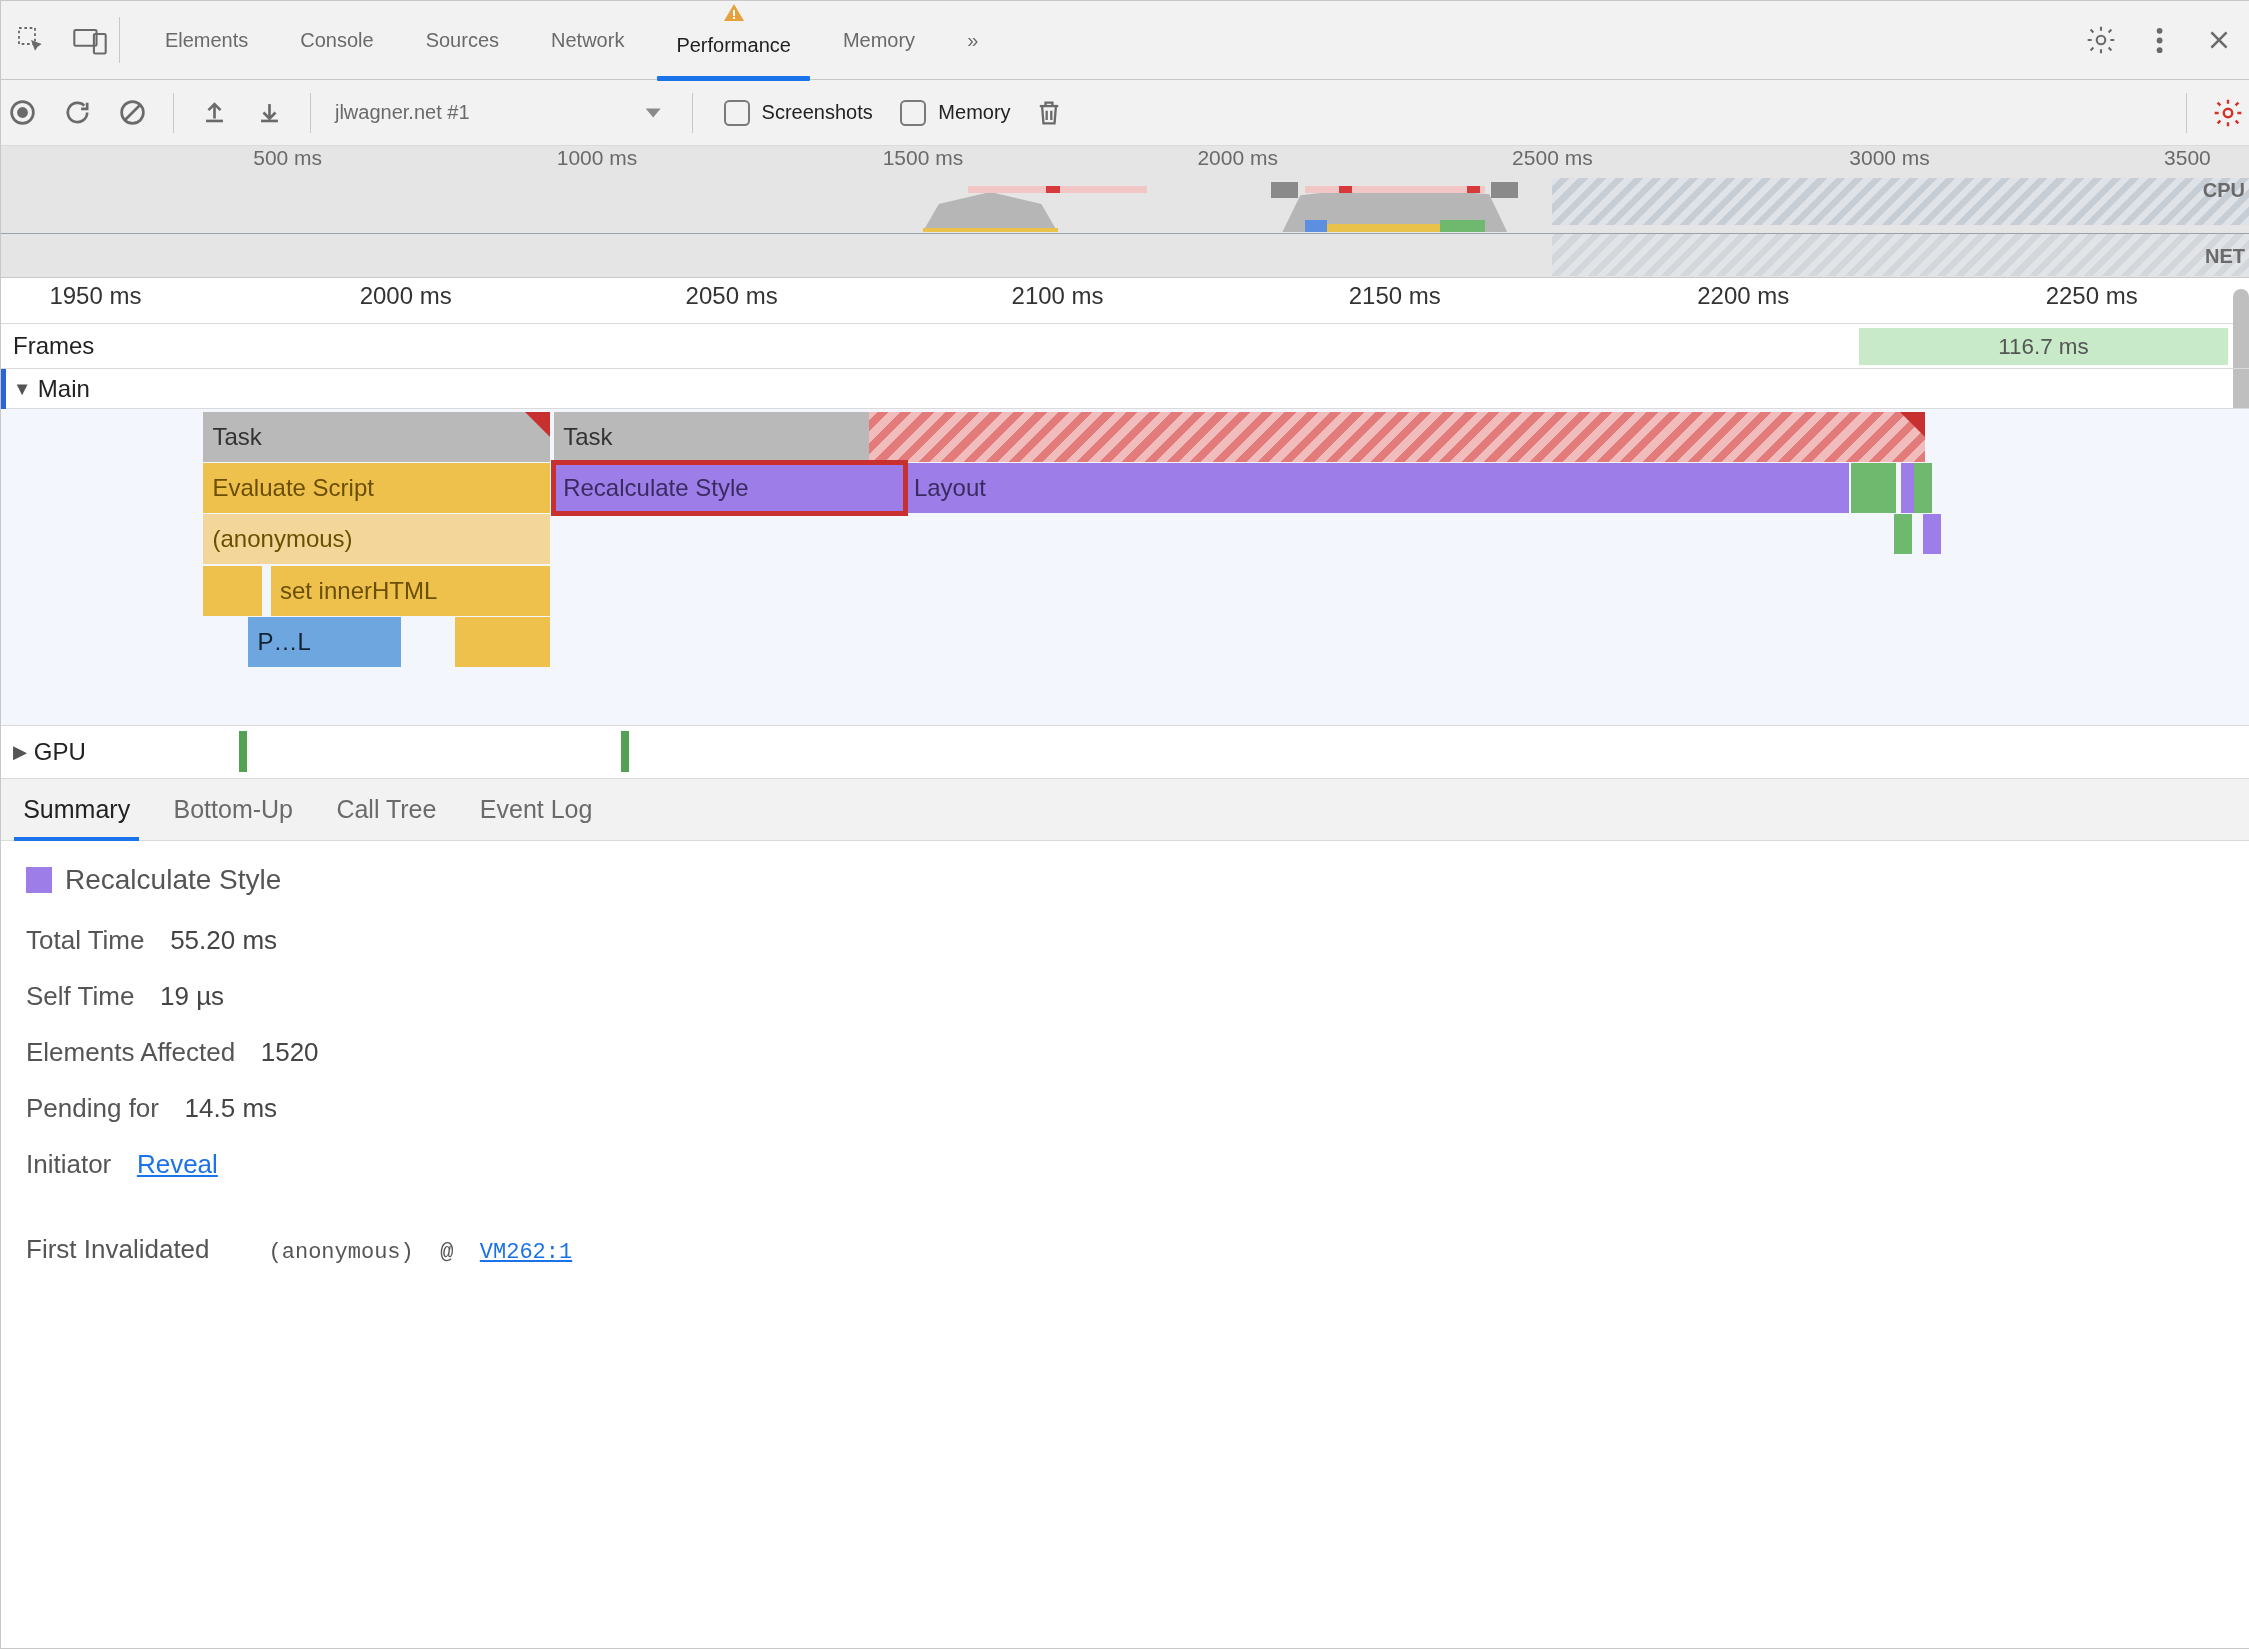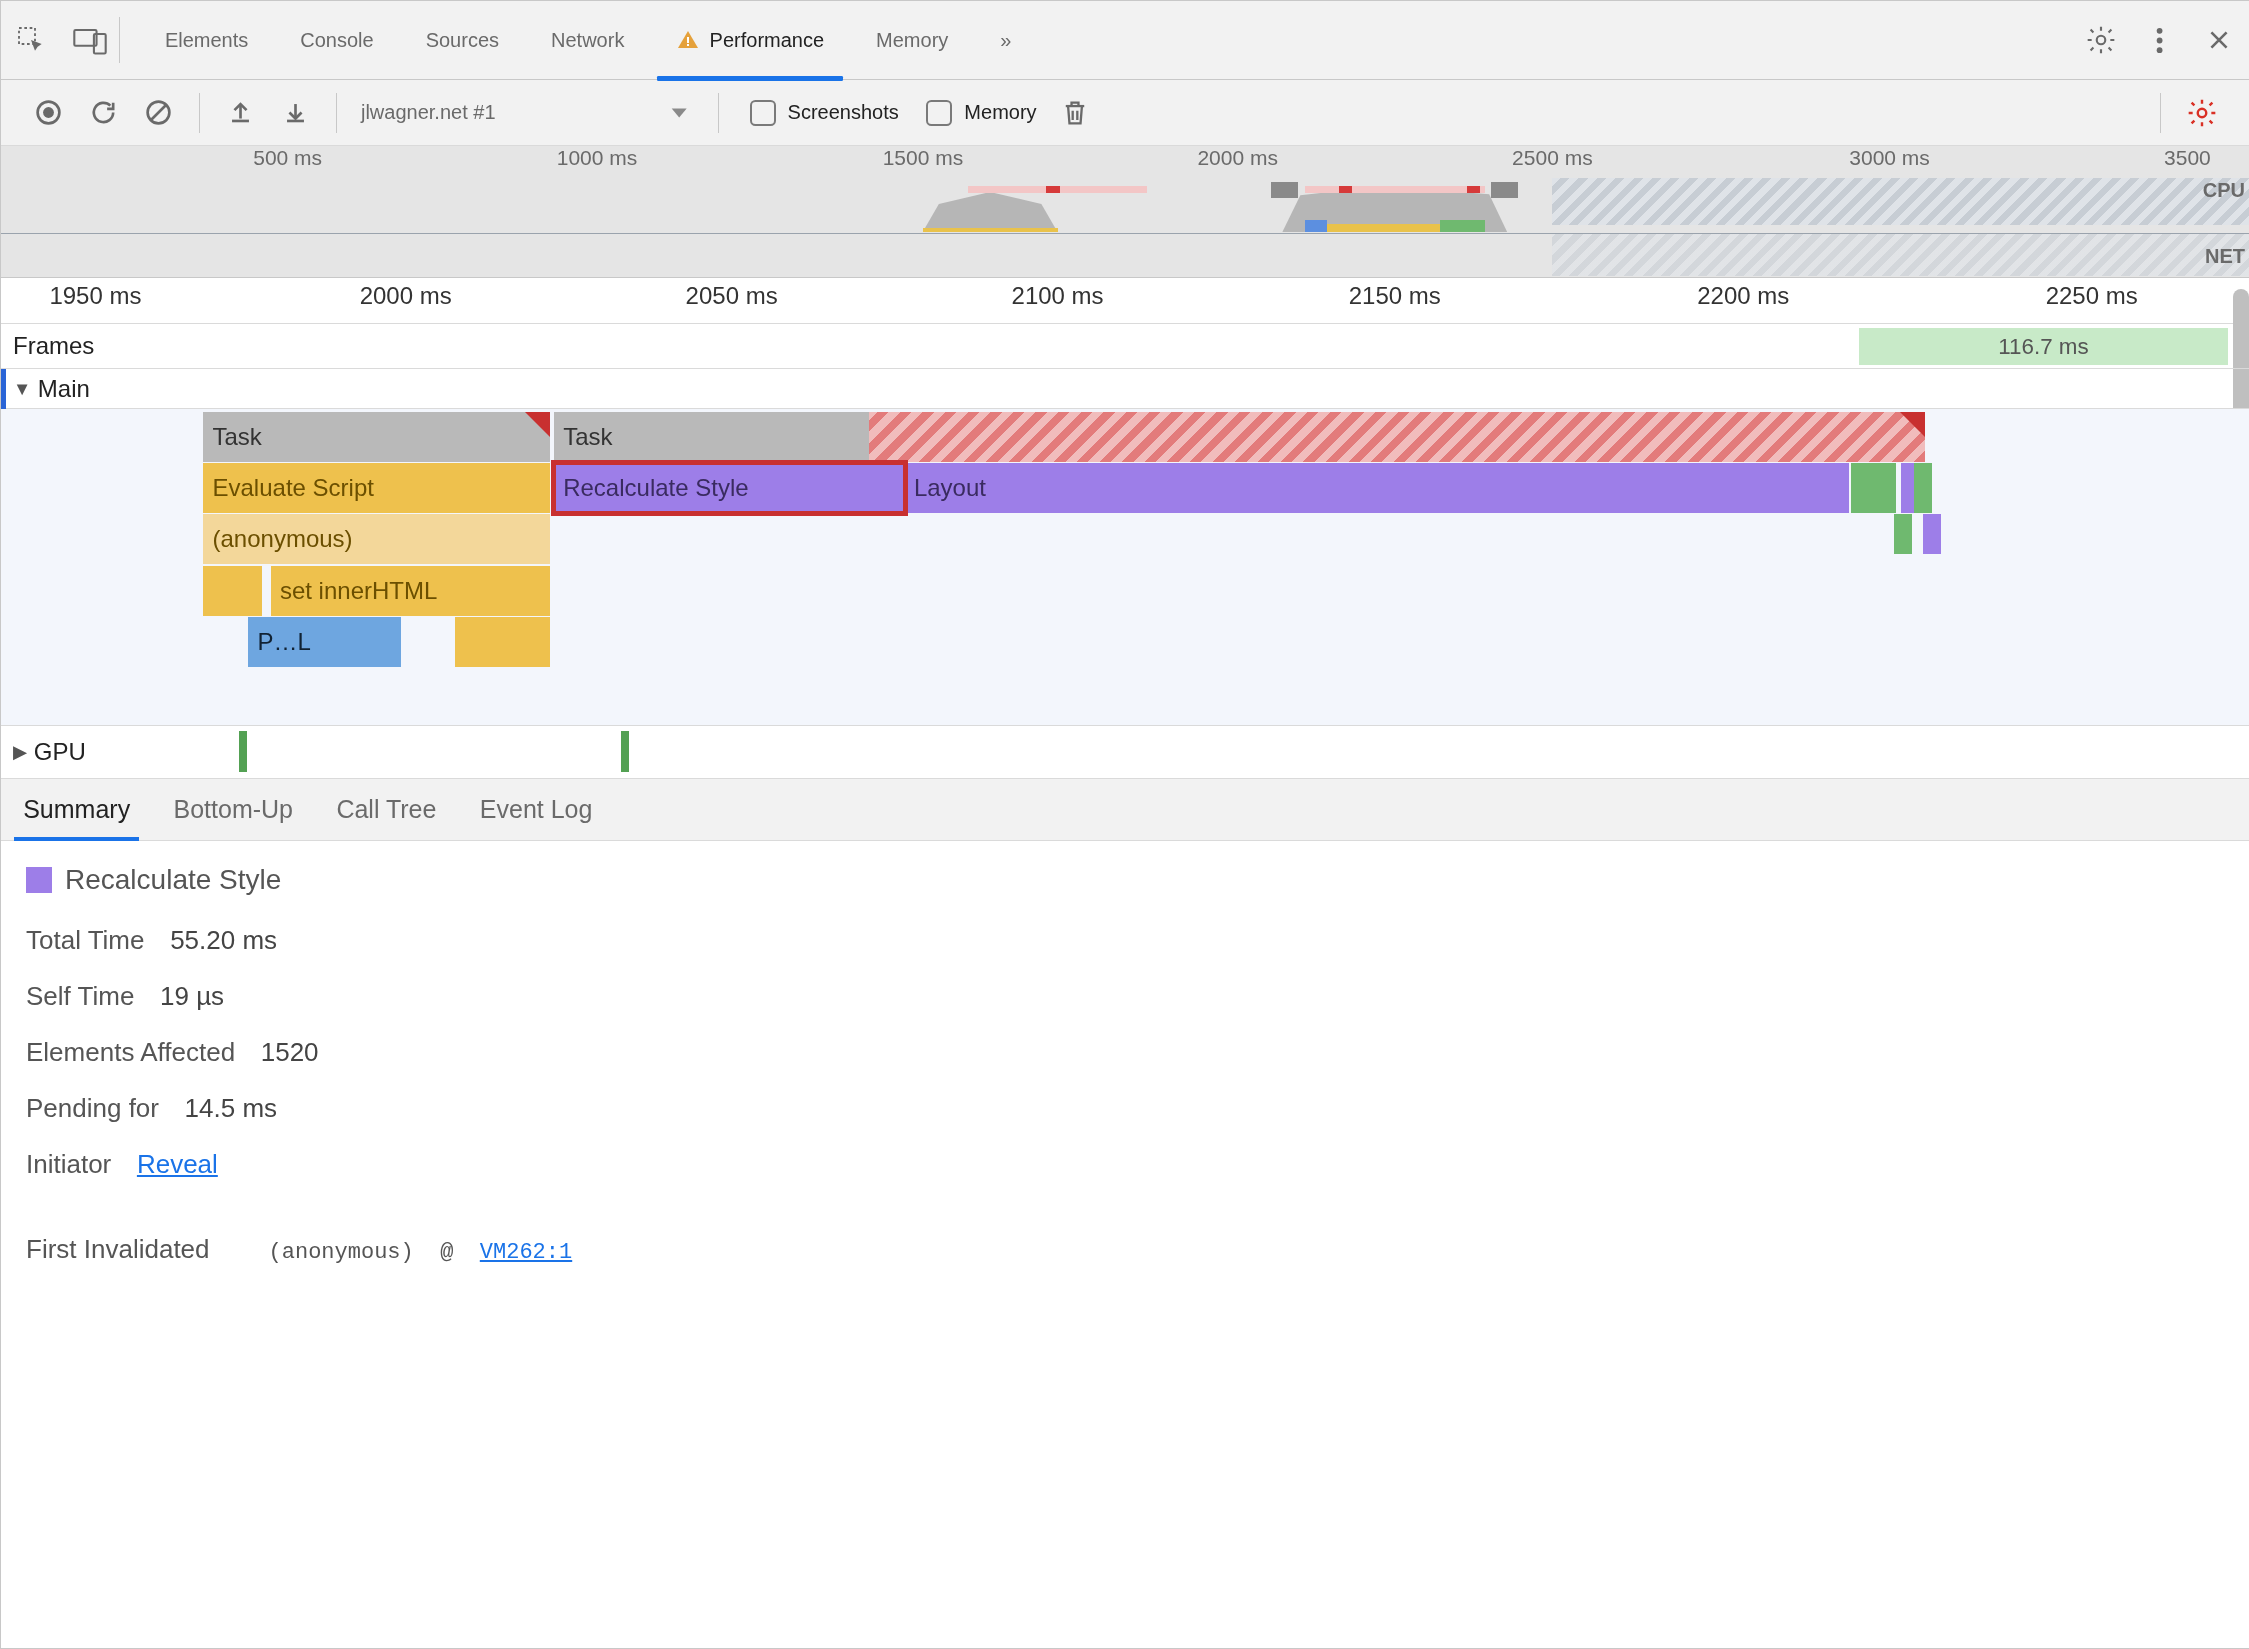--- a/index.html
+++ b/index.html
@@ -51,21 +51,21 @@
   .tabbar .vdiv { width: 1.3px; background: var(--border); height: 46px; margin: 0 12px; }
   .tabs { display: flex; align-items: stretch; gap: 0; margin-left: 6.6px; flex: 0 0 auto; }
   .tab {
     padding: 0 26px;
     display: flex; align-items: center; gap: 9.2px;
     color: var(--text-dim);
     height: 79px;
     cursor: pointer;
     position: relative;
   }
-  .tab.active { color: var(--text); }
+  .tab.active { color: var(--text); flex-direction: column; }
   .tab.active::after {
     content: "";
     position: absolute;
     left: 6.6px; right: 6.6px; bottom: -1.3px;
     height: 4.6px;
     background: var(--accent);
     border-radius: 1.3px;
   }
   .tab .warn-icon { color: #e5a13b; }
   .tabbar .spacer { flex: 1; }
@@ -78,21 +78,21 @@
   }
   .icon-btn.red { color: var(--accent-red); }
 
   
   .toolbar2 {
     display: flex;
     align-items: center;
     height: 66px;
     background: var(--bg-toolbar);
     border-bottom: 0.7px solid var(--border-light);
-    padding: 0 30px;
+    padding: 0 4px;
     gap: 21px;
   }
   .toolbar2 .vdiv { width: 1.3px; background: var(--border); height: 40px; margin: 0 2.6px; }
   .sel-rec {
     display: flex; align-items: center; color: var(--text-dim);
     gap: 8px; padding-right: 6.6px;
   }
   .chk {
     display: flex; align-items: center; gap: 12px; color: var(--text);
     margin-left: 6.6px;

